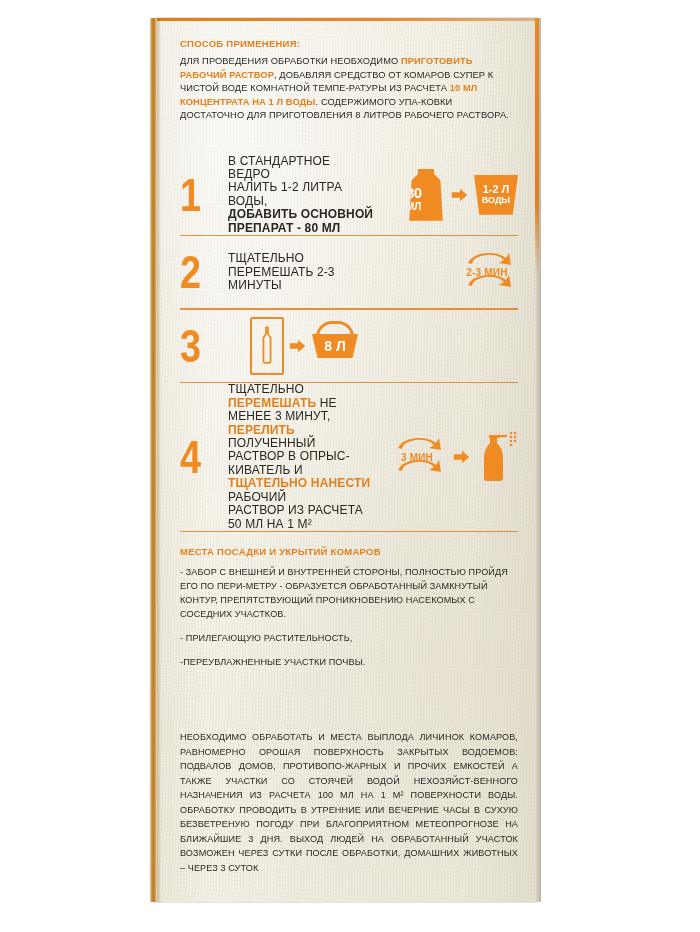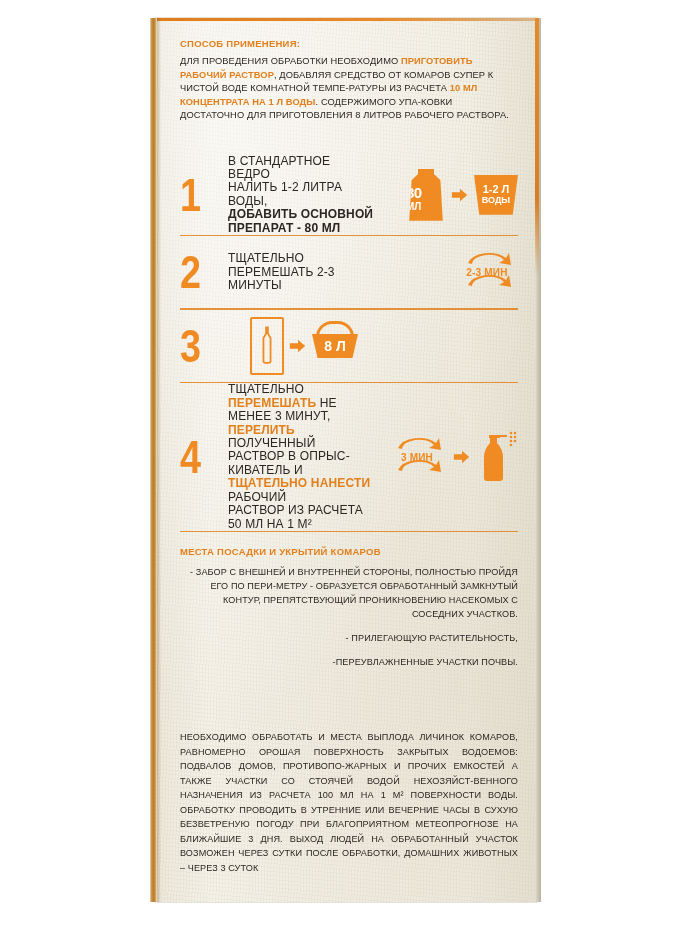--- a/index.html
+++ b/index.html
@@ -111,21 +111,21 @@
   }
   .ampoule-box{
     width:30px;height:54px;border:2px solid #ef8b22;border-radius:2px;
     display:flex;align-items:center;justify-content:center;
   }
   .spraybottle{width:42px;height:56px;}
 
   
   #listsec{top:528px;}
   #listsec .h-orange{margin-bottom:8px;}
-  #listsec .item{color:#2b2622;font-size:9.1px;line-height:14px;text-transform:uppercase;margin-bottom:10px;letter-spacing:.1px;text-align:right;}
+  #listsec .item{color:#2b2622;font-size:9.1px;line-height:14px;text-transform:uppercase;margin-bottom:10px;letter-spacing:.1px;}
 
   
   #footersec{top:712px;}
   #footersec p{margin:0;color:#2b2622;font-size:9.1px;line-height:14.5px;text-transform:uppercase;letter-spacing:.1px;text-align:justify;}
 </style>
 </head>
 <body>
 
 <div id="panel">
   <div id="panel-top-rule"></div>

